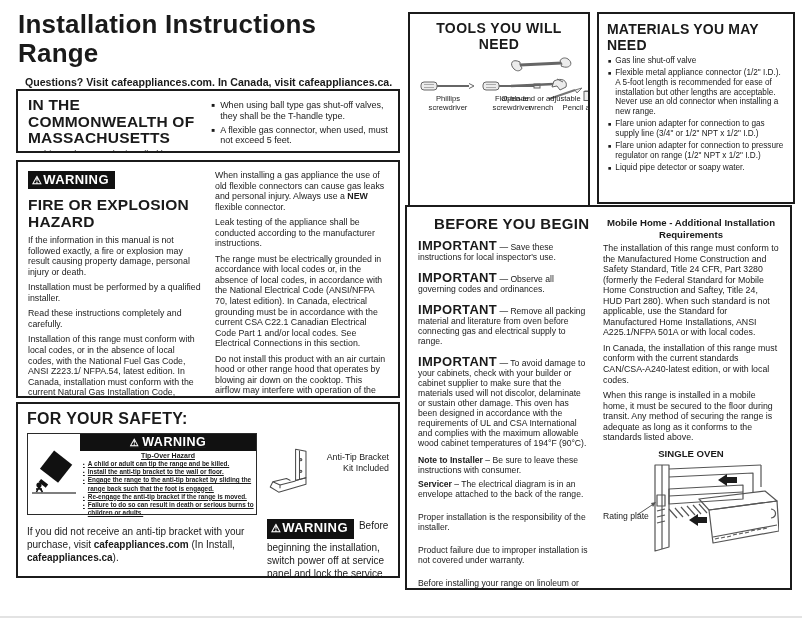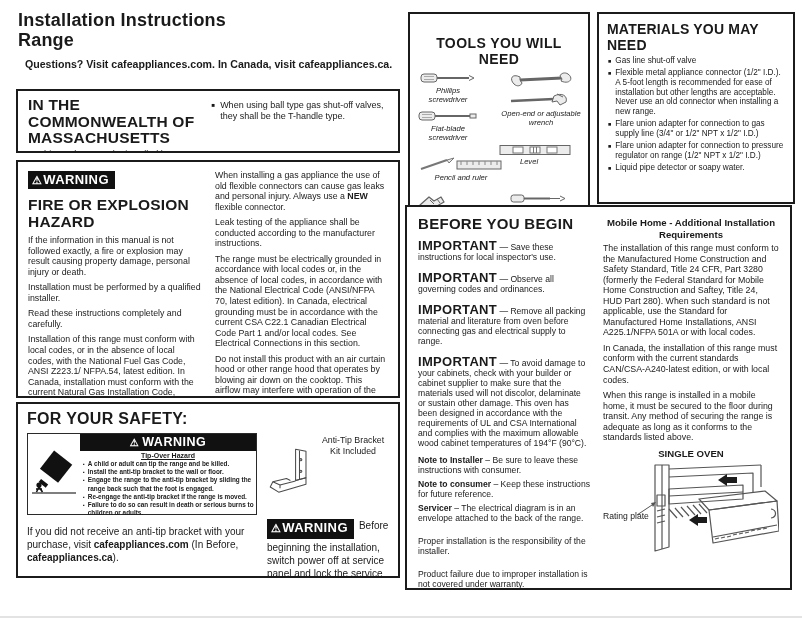--- a/index.html
+++ b/index.html
@@ -6,21 +6,21 @@
   body {
     width:802px; height:620px; background:#ffffff; position:relative;
     font-family:"Liberation Sans", sans-serif; color:#1a1a1a;
     -webkit-font-smoothing:antialiased; overflow:hidden;
   }
   .abs { position:absolute; }
   .box { position:absolute; border:2px solid #1b1b1b; background:#fff; box-sizing:border-box; overflow:hidden; }
 
   
   .masthead { left:18px; top:10px; width:384px; }
-  .page-title { font-size:18px; font-weight:bold; line-height:1.13; letter-spacing:.2px; margin:0; }
+  .page-title { font-size:26px; font-weight:bold; line-height:1.13; letter-spacing:.2px; margin:0; }
   .questions { font-size:10.6px; font-weight:bold; margin:7px 0 0 7px; }
 
   
   .ma-box { left:16px; top:89px; width:384px; height:64px; padding:6px 10px; display:flex; gap:10px; }
   .ma-left { width:49%; }
   .ma-right { width:51%; padding-top:3px; }
   .ma-head { font-size:15.5px; font-weight:bold; line-height:1.08; margin:0 0 2px 0; letter-spacing:.2px; }
 
   .blt { display:flex; font-size:9px; line-height:1.2; margin:0 0 3px 0; }
   .blt .sq { font-size:6px; margin:2px 5px 0 2px; }
@@ -35,55 +35,55 @@
 
   
   .safety-box { left:16px; top:402px; width:384px; height:176px; padding:6px 9px; }
   .safety-head { font-size:16px; font-weight:bold; margin:0 0 5px 0; letter-spacing:.3px; }
   .safety-cols { display:flex; gap:10px; }
   .safety-left { width:230px; }
   .safety-right { width:134px; }
 
   .tipover-box { border:1.5px solid #2a2a2a; position:relative; height:80px; background:#fff; }
   .tipover-icon { position:absolute; left:2px; top:14px; }
-  .tipover-content { margin-left:52px; }
+  .tipover-content { margin-left:52px;text-decoration:underline; }
   .tipover-header { background:#111; color:#fff; text-align:center; font-weight:bold; font-size:12.5px; padding:1px 0 2px 0; letter-spacing:.5px; }
   .tipover-header .tri { font-size:10px; margin-right:3px; }
   .tipover-title { text-align:center; font-size:7px; font-weight:bold; text-decoration:underline; margin:1px 0; }
   .tipover-bullets { padding:0 2px 0 2px; }
   .tblt { display:flex; font-size:6.4px; font-weight:bold; line-height:1.28; }
   .tblt .sq { font-size:5px; margin:1px 3px 0 1px; }
 
   .purchase { font-size:10px; line-height:1.3; margin-top:10px; width:236px; }
 
   .bracket-row { display:flex; }
-  .bracket-caption { font-size:8.8px; line-height:1.25; margin:2px 0 0 2px; text-align:center; }
+  .bracket-caption { font-size:8.8px; line-height:1.25; margin:19px 0 0 2px; text-align:right; }
   .service-warning { margin-top:8px; font-size:10px; line-height:1.3; }
   .service-warning .badge { float:left; margin:0 5px 2px 0; }
 
   
-  .tools-box { left:408px; top:12px; width:182px; height:232px; padding:19px 6px; }
+  .tools-box { left:408px; top:12px; width:182px; height:232px; padding:4px 6px; }
   .tools-head { font-size:14px; font-weight:bold; text-align:center; margin:2px 0 4px 0; letter-spacing:.4px; }
   .tools-grid { display:flex; }
-  .tools-col { width:50%; display:flex; flex-direction:column; align-items:flex-start;font-style:italic; }
+  .tools-col { width:50%; display:flex; flex-direction:row; align-items:flex-end; }
   .tool { text-align:center; margin-bottom:4px; }
   .tool-label { font-size:7.6px; line-height:1.25; margin-top:1px; }
   .ticon { display:block; margin:0 auto; }
 
   
   .mat-box { left:597px; top:12px; width:198px; height:192px; padding:7px 8px; }
   .mat-head { font-size:14px; font-weight:bold; margin:0 0 3px 0; letter-spacing:.2px; }
   .mat-blt { display:flex; font-size:8.2px; line-height:1.18; margin:0 0 2.5px 0; }
   .mat-blt .sq { font-size:5.5px; margin:2px 4px 0 1px; }
 
   
   .begin-box { left:405px; top:205px; width:387px; height:385px; padding:8px 11px; display:flex; gap:13px; }
   .begin-left { width:180px; }
   .begin-right { width:176px; }
-  .begin-head { font-size:15px; font-weight:bold; margin:0 0 6px 0; letter-spacing:.3px; }
+  .begin-head { font-size:15px; font-weight:bold; margin:0 0 6px 16px; letter-spacing:.3px; }
   .imp-p { font-size:8.6px; line-height:1.16; margin:0 0 7px 0; }
   .imp-label { font-size:13px; font-weight:bold; letter-spacing:.3px; }
   .note-p { font-size:8.6px; line-height:1.16; margin:0 0 4px 0; }
   .note-lead { font-weight:bold; }
   .plain-p { font-size:8.6px; line-height:1.16; margin:13px 0 4px 0; }
 
   .mh-head { font-size:9.6px; font-weight:bold; line-height:1.2; margin:2px 0 3px 0;text-align:center; }
   .mh-p { font-size:8.8px; line-height:1.2; margin:0 0 5px 0; }
   .oven-title { text-align:center; font-size:9.6px; font-weight:bold; margin:4px 0 0 0; }
   .oven-diagram { position:relative; width:176px; height:100px;text-decoration:underline; }
@@ -103,20 +103,24 @@
     <h2 class="ma-head">IN THE COMMONWEALTH OF MASSACHUSETTS</h2>
     <div class="blt">
         <span class="sq">■</span>
         <span>This product must be installed by a licensed plumber or gas fitter.</span>
       </div>
   </div>
   <div class="ma-right">
     <div class="blt">
         <span class="sq">■</span>
         <span>When using ball type gas shut-off valves, they shall be the T-handle type.</span>
+      </div>
+    <div class="blt">
+        <span class="sq">■</span>
+        <span>A flexible gas connector, when used, must not exceed 5 feet.</span>
       </div>
   </div>
 </div>
 
 <div class="box fire-box">
   <div class="fire-col">
     <span class="badge"><span class="tri">⚠</span><span>WARNING</span></span>
     <h2 class="fire-head">FIRE OR EXPLOSION HAZARD</h2>
     <p class="body-p">If the information in this manual is not followed exactly, a fire or explosion may result causing property damage, personal injury or death.</p>
     <p class="body-p">Installation must be performed by a qualified installer.</p>
@@ -163,21 +167,21 @@
                 <span class="sq">▪</span>
                 <span>Re-engage the anti-tip bracket if the range is moved.</span>
               </div>
             <div class="tblt">
                 <span class="sq">▪</span>
                 <span>Failure to do so can result in death or serious burns to children or adults.</span>
               </div>
           </div>
         </div>
       </div>
-      <p class="purchase"><span>If you did not receive an anti-tip bracket with your purchase, visit </span><b>cafeappliances.com</b><span> (In Before, </span><b>cafeappliances.ca</b><span>).</span></p>
+      <p class="purchase"><span>If you did not receive an anti-tip bracket with your purchase, visit </span><b>cafeappliances.com</b><span> (In Install, </span><b>cafeappliances.ca</b><span>).</span></p>
     </div>
     <div class="safety-right">
       <div class="bracket-row">
         <svg width="74" height="78" viewBox="0 0 74 78">
           <g fill="none" stroke="#4a4a4a" stroke-width="1.6" stroke-linejoin="round">
             <path d="M44 4 L60 7 L60 48 L44 52 Z"></path>
             <path d="M50 6 L50 50"></path>
             <path d="M44 52 L60 48 L60 58 L18 70 L5 62 L9 54 L20 59 L20 64"></path>
             <path d="M20 59 L44 53"></path>
             <path d="M9 54 L30 49 L36 52"></path>
@@ -305,21 +309,20 @@
 </div>
 
 <div class="box begin-box">
   <div class="begin-left">
     <h2 class="begin-head">BEFORE YOU BEGIN</h2>
     <p class="imp-p"><span class="imp-label">IMPORTANT</span> <span>— Save these instructions for local inspector's use.</span></p>
     <p class="imp-p"><span class="imp-label">IMPORTANT</span> <span>— Observe all governing codes and ordinances.</span></p>
     <p class="imp-p"><span class="imp-label">IMPORTANT</span> <span>— Remove all packing material and literature from oven before connecting gas and electrical supply to range.</span></p>
     <p class="imp-p"><span class="imp-label">IMPORTANT</span> <span>— To avoid damage to your cabinets, check with your builder or cabinet supplier to make sure that the materials used will not discolor, delaminate or sustain other damage. This oven has been designed in accordance with the requirements of UL and CSA International and complies with the maximum allowable wood cabinet temperatures of 194°F (90°C).</span></p>
     <p class="note-p"><span class="note-lead">Note to Installer</span> <span>– Be sure to leave these instructions with consumer.</span></p>
-    <p class="note-p"><span class="note-lead">Note to consumer</span> <span>– Keep these instructions for future reference.</span></p>
     <p class="note-p"><span class="note-lead">Servicer</span> <span>– The electrical diagram is in an envelope attached to the back of the range.</span></p>
     <p class="plain-p">Proper installation is the responsibility of the installer.</p>
     <p class="plain-p">Product failure due to improper installation is not covered under warranty.</p>
     <p class="plain-p">Before installing your range on linoleum or any other synthetic floor covering, make sure the floor covering can withstand 180°F without shrinking, warping or discoloring. Do not install the range over carpeting unless a sheet of 1/4" thick plywood or similar insulator is placed between the range and carpeting.</p>
   </div>
   <div class="begin-right">
     <h3 class="mh-head">Mobile Home - Additional Installation Requirements</h3>
     <p class="mh-p">The installation of this range must conform to the Manufactured Home Construction and Safety Standard, Title 24 CFR, Part 3280 (formerly the Federal Standard for Mobile Home Construction and Saftey, Title 24, HUD Part 280). When such standard is not applicable, use the Standard for Manufactured Home Installations, ANSI A225.1/NFPA 501A or with local codes.</p>
     <p class="mh-p">In Canada, the installation of this range must conform with the current standards CAN/CSA-A240-latest edition, or with local codes.</p>
     <p class="mh-p">When this range is installed in a mobile home, it must be secured to the floor during transit. Any method of securing the range is adequate as long as it conforms to the standards listed above.</p>

